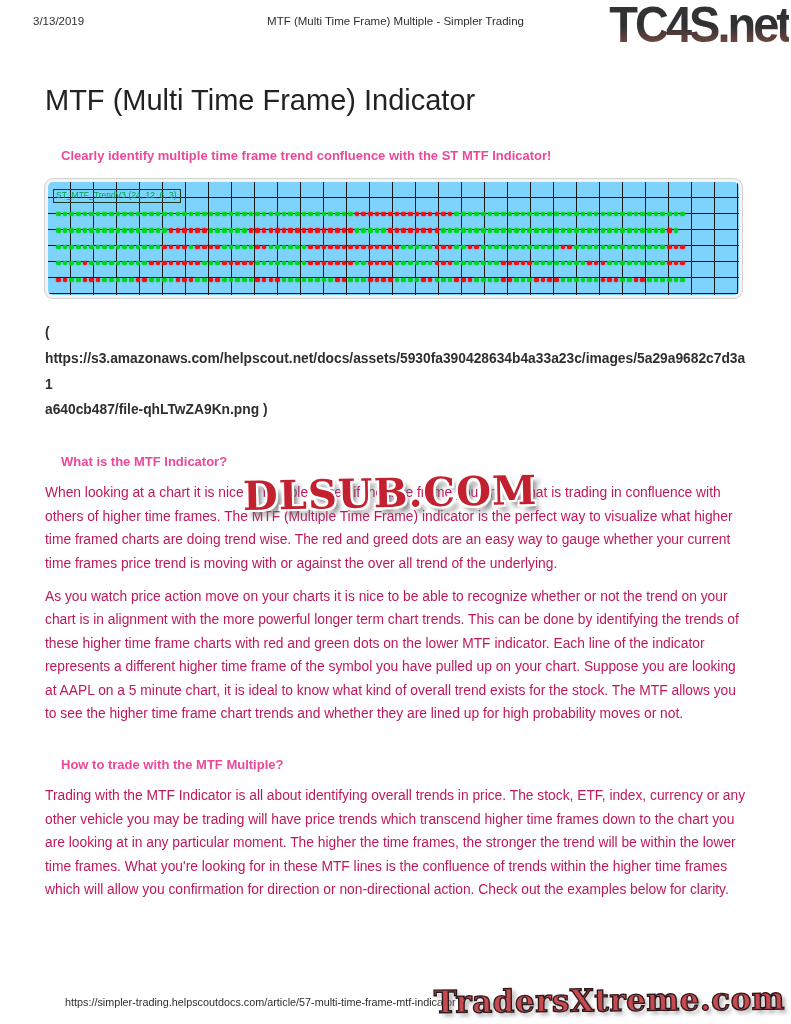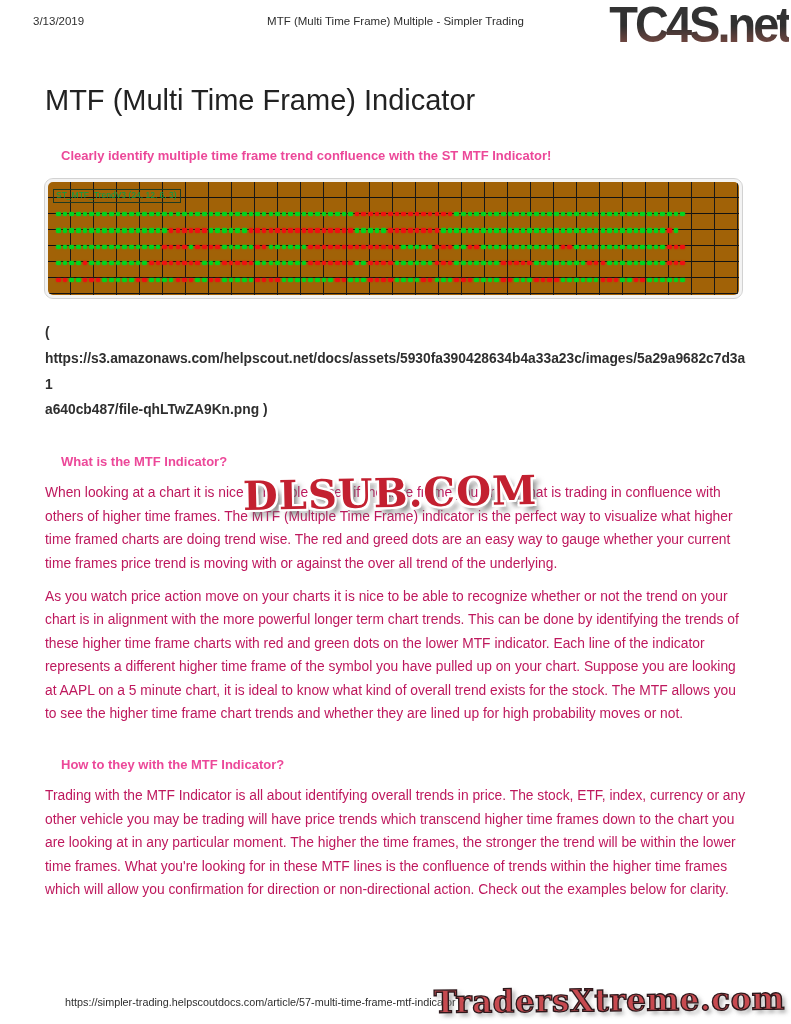--- a/index.html
+++ b/index.html
@@ -22,21 +22,21 @@
   
   .content { margin:0 45px; width:701px; position:relative; }
   h1.article-title { margin:32px 0 0; font-size:29px; font-weight:400; color:#222; letter-spacing:0; }
   .intro { margin:17px 0 0; font-size:13.8px; color:#3d3d3d; }
   h2 { margin:28px 16px 0; font-size:13px; font-weight:bold; color:#ec4899; line-height:1.62; }
   p.sec-body { margin:9px 0 0; font-size:13.8px; line-height:1.71; color:#be185d; }
   
   .chart-frame {
     margin-top:13px; width:697px; height:119px; position:relative;
     border:3px solid #f3f3f3; outline:1px solid #d2d2d2; border-radius:8px;
-    background:#a16207; overflow:hidden;
+    background:#7dd3fc; overflow:hidden;
   }
   .chart-inner {
     position:absolute; inset:0; padding:2px 0 0 5px;
     background-image:
       repeating-linear-gradient(to right, transparent 0 22px, #181818 22px 23px),
       repeating-linear-gradient(to bottom, transparent 0 15px, #121212 15px 16px);
   }
   .chart-label {
     display:inline-block; font-size:8.5px; color:#00a14b;
     border:1px solid #1d3a22; padding:0 3px 1px 2px; line-height:11px;
@@ -582,19 +582,19 @@
   </div>
 
   <h2>What is the MTF Indicator?</h2>
   <div class="para-wrap">
     <p class="sec-body">When looking at a chart it is nice to be able to see if the time frame you are in, that is trading in confluence with others of higher time frames. The MTF (Multiple Time Frame) indicator is the perfect way to visualize what higher time framed charts are doing trend wise. The red and greed dots are an easy way to gauge whether your current time frames price trend is moving with or against the over all trend of the underlying.</p>
     <span class="dlsub">DLSUB.COM</span>
   </div>
 
   <p class="sec-body">As you watch price action move on your charts it is nice to be able to recognize whether or not the trend on your chart is in alignment with the more powerful longer term chart trends. This can be done by identifying the trends of these higher time frame charts with red and green dots on the lower MTF indicator. Each line of the indicator represents a different higher time frame of the symbol you have pulled up on your chart. Suppose you are looking at AAPL on a 5 minute chart, it is ideal to know what kind of overall trend exists for the stock. The MTF allows you to see the higher time frame chart trends and whether they are lined up for high probability moves or not.</p>
 
-  <h2>How to they with the MTF Indicator?</h2>
+  <h2>How to trade with the MTF Multiple?</h2>
   <p class="sec-body">Trading with the MTF Indicator is all about identifying overall trends in price. The stock, ETF, index, currency or any other vehicle you may be trading will have price trends which transcend higher time frames down to the chart you are looking at in any particular moment. The higher the time frames, the stronger the trend will be within the lower time frames. What you're looking for in these MTF lines is the confluence of trends within the higher time frames which will allow you confirmation for direction or non-directional action. Check out the examples below for clarity.</p>
 
 </div>
 
 <span class="footer-url">https://simpler-trading.helpscoutdocs.com/article/57-multi-time-frame-mtf-indicator</span>
 <span class="tx-logo">TradersXtreme.com</span>
 
 </body></html>

